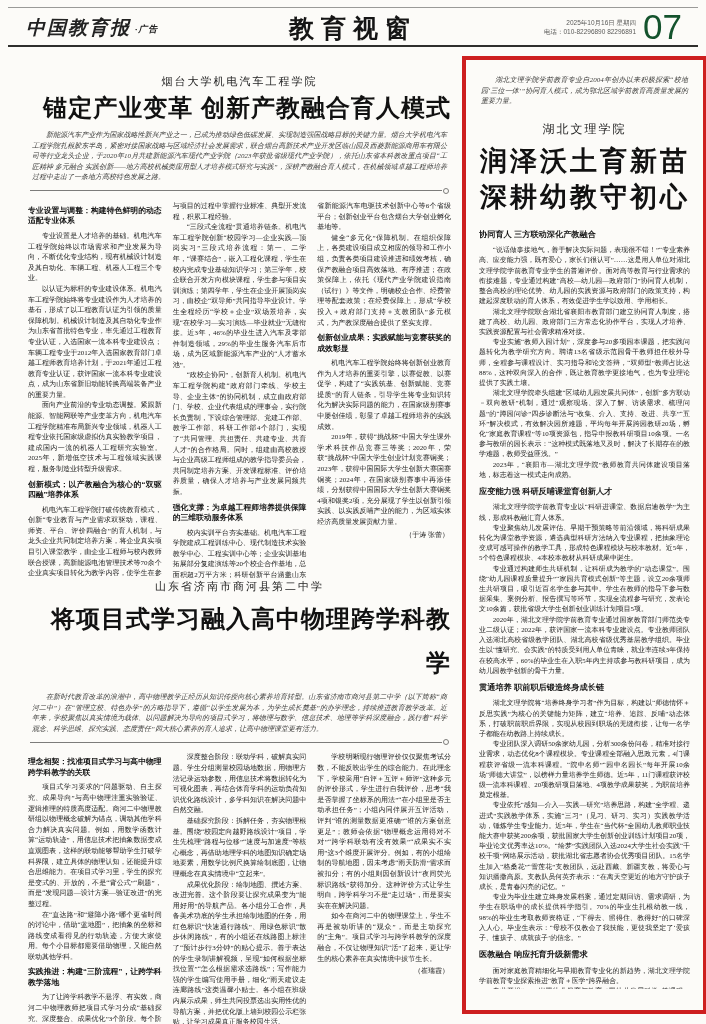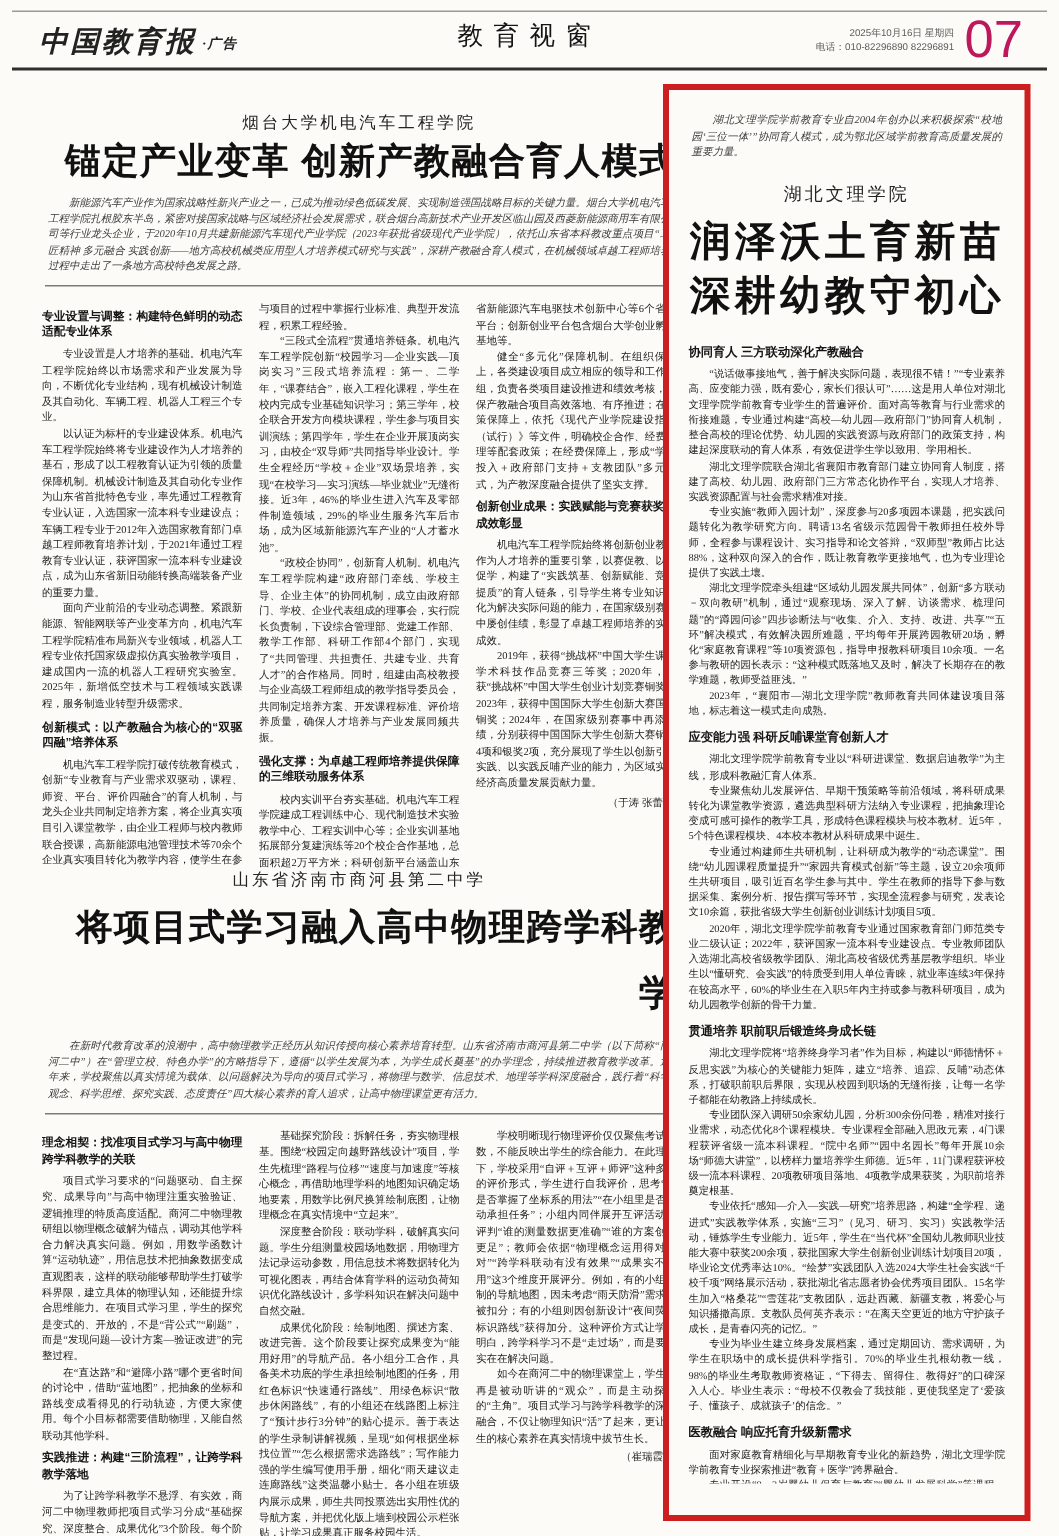--- a/index.html
+++ b/index.html
@@ -6,24 +6,24 @@
   .page {
     position:relative; width:706px; height:1024px; margin:0 auto;
     background:#fcfbf8; overflow:hidden;
     font-family:"Liberation Serif", serif; color:#1c1c1c;
   }
   
   .top-rule { position:absolute; top:7px; left:8px; right:8px; height:1px; background:#9a9a98; }
   .head-rule { position:absolute; top:45px; left:8px; right:8px; height:2px; background:#2f2f2d; }
   .masthead { position:absolute; left:26px; top:15px; font-size:19px; font-weight:bold; font-style:italic; letter-spacing:2px; color:#222; }
   .masthead .suffix { font-size:9px; font-weight:bold; letter-spacing:1px; margin-left:4px; vertical-align:middle; }
-  .section-title { position:absolute; left:0; right:0; top:12px; text-align:center; font-size:17px; font-weight:normal; letter-spacing:7px; color:#151515; }
+  .section-title { position:absolute; left:0; right:0; top:12px; text-align:center; font-size:25px; font-weight:bold; letter-spacing:7px; color:#151515; }
   .header-right { position:absolute; right:24px; top:10px; display:flex; align-items:center; gap:7px; }
   .header-meta { text-align:right; font-size:6.5px; line-height:9px; color:#5a5a58; font-family:"Liberation Sans", sans-serif; }
-  .page-number { font-size:35px; line-height:34px; color:#be185d; font-family:"Liberation Sans", sans-serif; }
+  .page-number { font-size:35px; line-height:34px; color:#14532d; font-family:"Liberation Sans", sans-serif; }
 
   
   .kicker { text-align:center; font-size:11px; letter-spacing:2px; color:#242424; font-family:"Liberation Sans", sans-serif; }
   .headline { text-align:right; font-weight:bold; color:#111; font-family:"Liberation Sans", sans-serif; }
   .intro { font-style:italic; font-size:7px; line-height:10.6px; text-align:justify; text-indent:2em; color:#3a3a38; margin:7px 4px 0; }
   .intro-rule { display:flex; align-items:center; margin:5px 2px 0; }
   .intro-rule .line { flex:1; height:1px; background:#7c7c7a; }
   .intro-rule .dot { width:4px; height:4px; border:1px solid #7c7c7a; border-radius:50%; margin-left:1px; }
   .cols { column-gap:11px; column-fill:auto; overflow:hidden; font-size:7px; line-height:10.6px; text-align:justify; }
   .para { margin:0; text-indent:2em; }
@@ -34,21 +34,21 @@
   .article-a { position:absolute; left:28px; top:74px; width:423px; }
   .article-a .headline { font-size:24px; line-height:30px; letter-spacing:1px; margin-top:4px; }
   .article-a .cols { margin-top:7px; height:381px; columns:3; }
 
   .article-b { position:absolute; left:28px; top:579px; width:423px; }
   .article-b .headline { font-size:24px; line-height:44px; letter-spacing:1px; margin-top:3px; }
   .article-b .cols { margin-top:7px; height:305px; columns:3; }
 
   
   .red-box {
-    position:absolute; left:442px; top:56px; width:245px; height:958px;
+    position:absolute; left:462px; top:56px; width:245px; height:958px;
     box-sizing:border-box; border:4px solid #cd1f1f; background:#fcfbf8;
     padding:13px 13px 10px;
   }
   .red-box .intro { margin:2px 2px 0; }
   .red-box .kicker { margin-top:14px; font-size:12px; }
   .red-box .headline { font-size:27px; line-height:36px; letter-spacing:3px; margin-top:5px; }
   .red-box .body-c { margin-top:8px; height:766px; overflow:hidden; font-size:6.9px; line-height:10.2px; text-align:justify; }
   .red-box .subhead { text-align:left; font-size:8.2px; margin:7px 0 5px; }
 </style>
 </head>
@@ -104,22 +104,22 @@
     <div class="intro-rule">
         <span class="line"></span>
         <span class="dot"></span>
       </div>
     <div class="cols">
         <div class="subhead">理念相契：找准项目式学习与高中物理跨学科教学的关联</div>
         <p class="para">项目式学习要求的“问题驱动、自主探究、成果导向”与高中物理注重实验验证、逻辑推理的特质高度适配。商河二中物理教研组以物理概念破解为锚点，调动其他学科合力解决真实问题。例如，用数学函数计算“运动轨迹”，用信息技术把抽象数据变成直观图表，这样的联动能够帮助学生打破学科界限，建立具体的物理认知，还能提升综合思维能力。在项目式学习里，学生的探究是变式的、开放的，不是“背公式”“刷题”，而是“发现问题—设计方案—验证改进”的完整过程。</p>
         <p class="para">在“直达路”和“避障小路”哪个更省时间的讨论中，借助“蓝地图”，把抽象的坐标和路线变成看得见的行动轨迹，方便大家使用。每个小目标都需要借助物理，又能自然联动其他学科。</p>
         <div class="subhead">实践推进：构建“三阶流程”，让跨学科教学落地</div>
         <p class="para">为了让跨学科教学不悬浮、有实效，商河二中物理教师把项目式学习分成“基础探究、深度整合、成果优化”3个阶段。每个阶段都明确物理学科重点和跨学科联动方向，确保探究扎实推进。</p>
+        <p class="para">深度整合阶段：联动学科，破解真实问题。学生分组测量校园场地数据，用物理方法记录运动参数，用信息技术将数据转化为可视化图表，再结合体育学科的运动负荷知识优化路线设计，多学科知识在解决问题中自然交融。</p>
         <p class="para">基础探究阶段：拆解任务，夯实物理根基。围绕“校园定向越野路线设计”项目，学生先梳理“路程与位移”“速度与加速度”等核心概念，再借助地理学科的地图知识确定场地要素，用数学比例尺换算绘制底图，让物理概念在真实情境中“立起来”。</p>
-        <p class="para">深度整合阶段：联动学科，破解真实问题。学生分组测量校园场地数据，用物理方法记录运动参数，用信息技术将数据转化为可视化图表，再结合体育学科的运动负荷知识优化路线设计，多学科知识在解决问题中自然交融。</p>
         <p class="para">成果优化阶段：绘制地图、撰述方案、改进完善。这个阶段要让探究成果变为“能用好用”的导航产品。各小组分工合作，具备美术功底的学生承担绘制地图的任务，用红色标识“快速通行路线”、用绿色标识“散步休闲路线”，有的小组还在线路图上标注了“预计步行3分钟”的贴心提示。善于表达的学生录制讲解视频，呈现“如何根据坐标找位置”“怎么根据需求选路线”；写作能力强的学生编写使用手册，细化“雨天建议走连廊路线”这类温馨小贴士。各小组在班级内展示成果，师生共同投票选出实用性优的导航方案，并把优化版上墙到校园公示栏张贴，让学习成果真正服务校园生活。</p>
         <div class="subhead">评价保障：锚定多元过程助力学生成长</div>
         <p class="para">学校明晰现行物理评价仅仅聚焦考试分数，不能反映出学生的综合能力。在此理念下，学校采用“自评＋互评＋师评”这种多元的评价形式，学生进行自我评价，思考“我是否掌握了坐标系的用法”“在小组里是否主动承担任务”；小组内同伴展开互评活动，评判“谁的测量数据更准确”“谁的方案创意更足”；教师会依据“物理概念运用得对不对”“跨学科联动有没有效果”“成果实不实用”这3个维度开展评分。例如，有的小组绘制的导航地图，因未考虑“雨天防滑”需求而被扣分；有的小组则因创新设计“夜间荧光标识路线”获得加分。这种评价方式让学生明白，跨学科学习不是“走过场”，而是要实实在在解决问题。</p>
         <p class="para">如今在商河二中的物理课堂上，学生不再是被动听讲的“观众”，而是主动探究的“主角”。项目式学习与跨学科教学的深度融合，不仅让物理知识“活”了起来，更让学生的核心素养在真实情境中拔节生长。</p>
         <div class="byline">（崔瑞霞）</div>
       </div>
   </div>
 
   <div class="red-box">
     <div class="intro">湖北文理学院学前教育专业自2004年创办以来积极探索“校地园‘三位一体’”协同育人模式，成为鄂北区域学前教育高质量发展的重要力量。</div>

